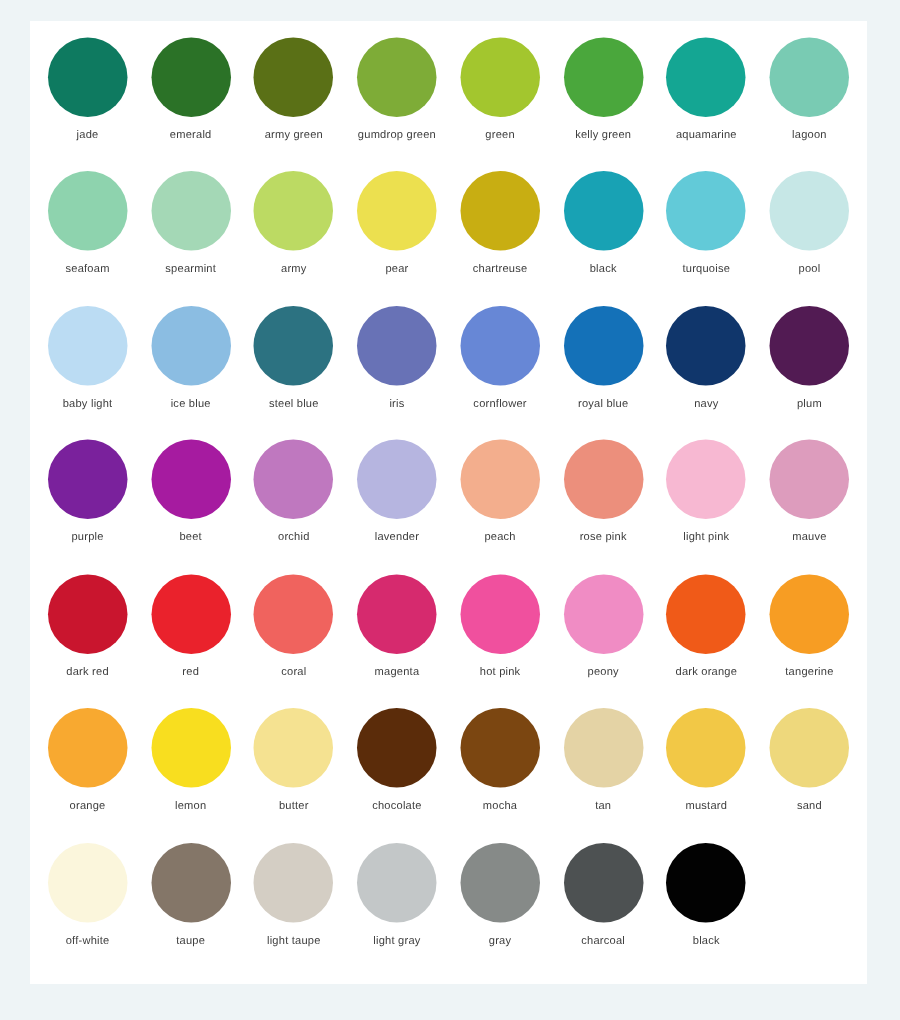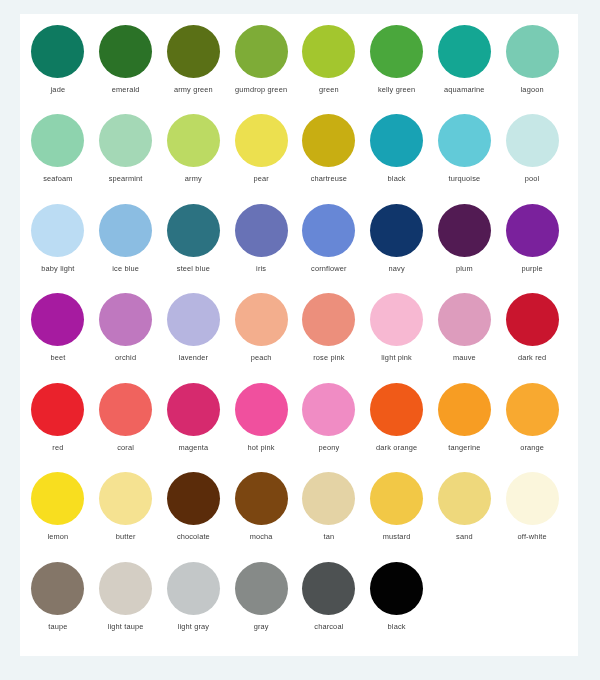--- a/index.html
+++ b/index.html
@@ -24,21 +24,21 @@
   }
   #swatch-grid {
     position: absolute;
     left: 0;
     top: 0;
     width: 558px;
     height: 642px;
     display: grid;
     grid-template-columns: repeat(8, 1fr);
     grid-template-rows: repeat(7, 1fr);
-    padding: 6px 12px 10px 4px;
+    padding: 6px 4px 10px 4px;
     box-sizing: border-box;
   }
   .swatch-cell {
     display: flex;
     flex-direction: column;
     align-items: center;
     justify-content: flex-start;
     padding-top: 5px;
   }
   .swatch-dot {
@@ -141,20 +141,24 @@
       </div>
       <div class="swatch-cell">
         <div class="swatch-dot" style="background-color: rgb(104, 114, 182);"></div>
         <div class="swatch-label">iris</div>
       </div>
       <div class="swatch-cell">
         <div class="swatch-dot" style="background-color: rgb(103, 135, 214);"></div>
         <div class="swatch-label">cornflower</div>
       </div>
       <div class="swatch-cell">
+        <div class="swatch-dot" style="background-color: rgb(20, 113, 184);"></div>
+        <div class="swatch-label">royal blue</div>
+      </div>
+      <div class="swatch-cell">
         <div class="swatch-dot" style="background-color: rgb(16, 54, 107);"></div>
         <div class="swatch-label">navy</div>
       </div>
       <div class="swatch-cell">
         <div class="swatch-dot" style="background-color: rgb(82, 27, 83);"></div>
         <div class="swatch-label">plum</div>
       </div>
       <div class="swatch-cell">
         <div class="swatch-dot" style="background-color: rgb(122, 33, 156);"></div>
         <div class="swatch-label">purple</div>

